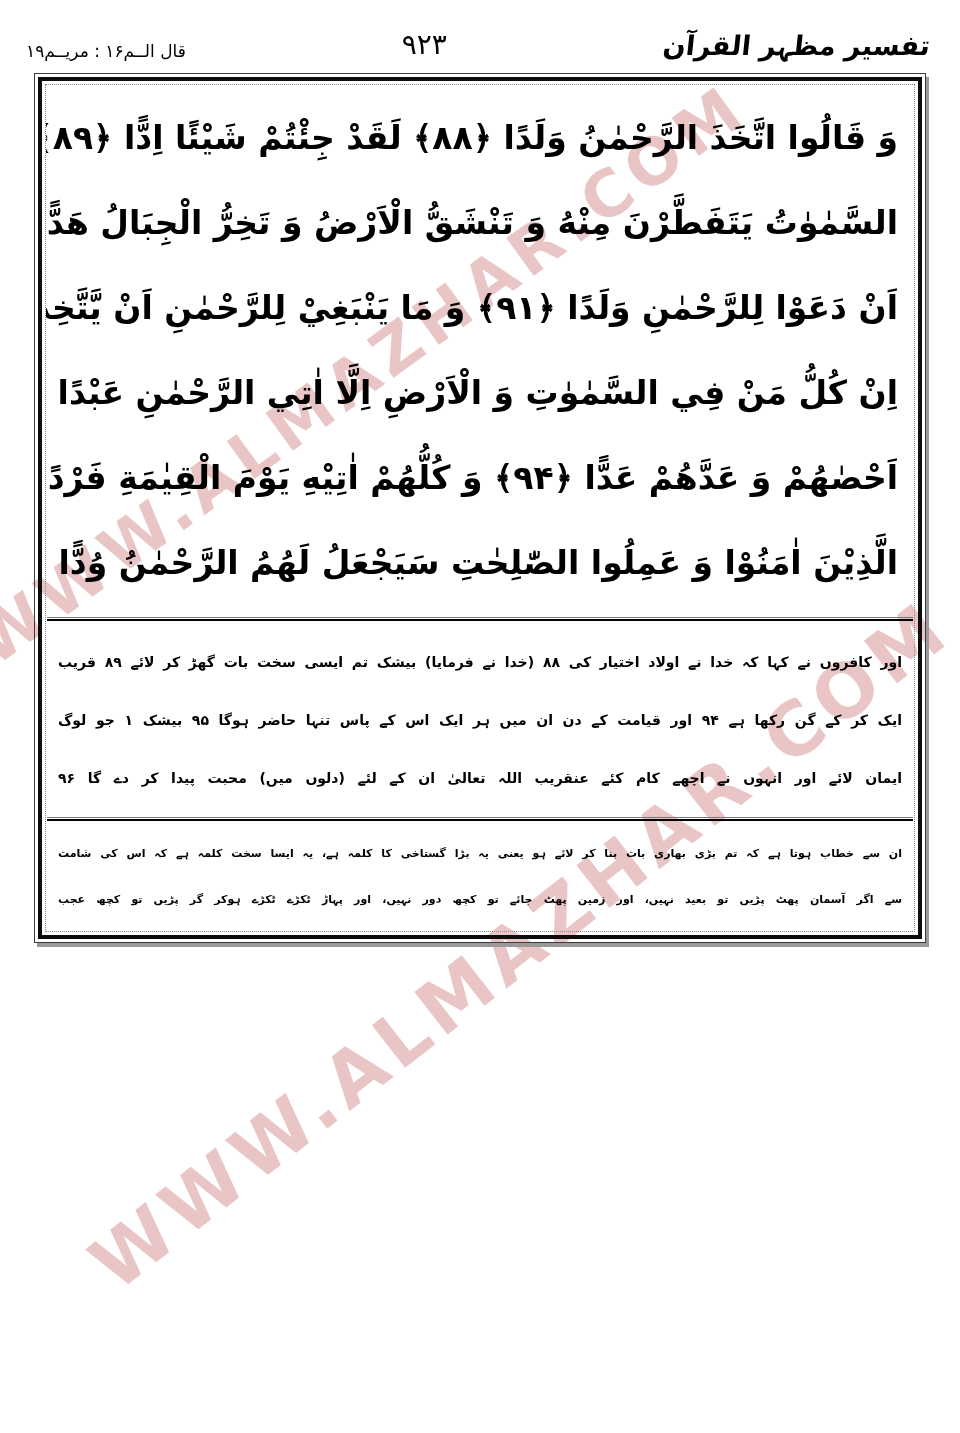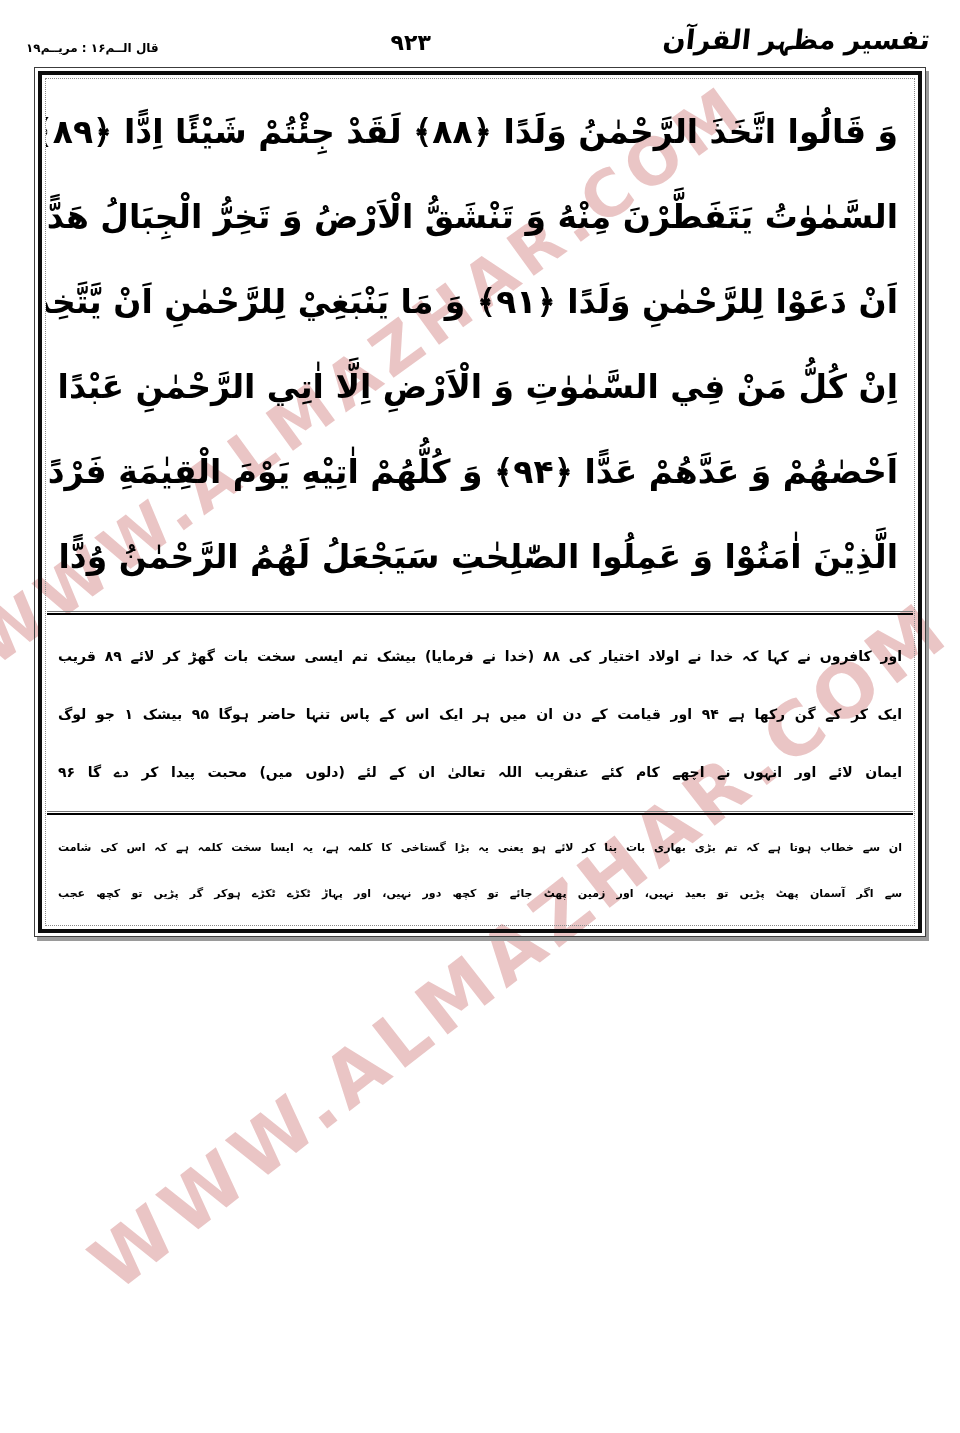--- a/index.html
+++ b/index.html
@@ -30,22 +30,22 @@
          transform: translate(-50%,-50%) rotate(-38deg); }
 
   
   .header {
     position: relative; z-index: 2;
     display: flex; justify-content: space-between; align-items: flex-end;
     padding: 14px 30px 6px 26px;
     direction: rtl;
   }
   .book-title   { font-size: 27px; font-weight: bold; transform: skewX(-6deg); }
-  .page-number  { font-size: 22px; font-weight: bold; }
-  .juz-ref      { font-size: 12px; font-weight: bold; margin-top: 27px; }
+  .page-number  { font-size: 28px; font-weight: normal; }
+  .juz-ref      { font-size: 17px; font-weight: normal; margin-top: 27px; }
 
   
   .page-box {
     position: relative; z-index: 1;
     margin: 6px 34px 0 34px;
     border: 1px solid #3c3c3c;
     padding: 3px;
     box-shadow: 3px 4px 0 #9a9a9a;
   }
   .page-box-inner { border: 4px solid #0c0c0c; }

